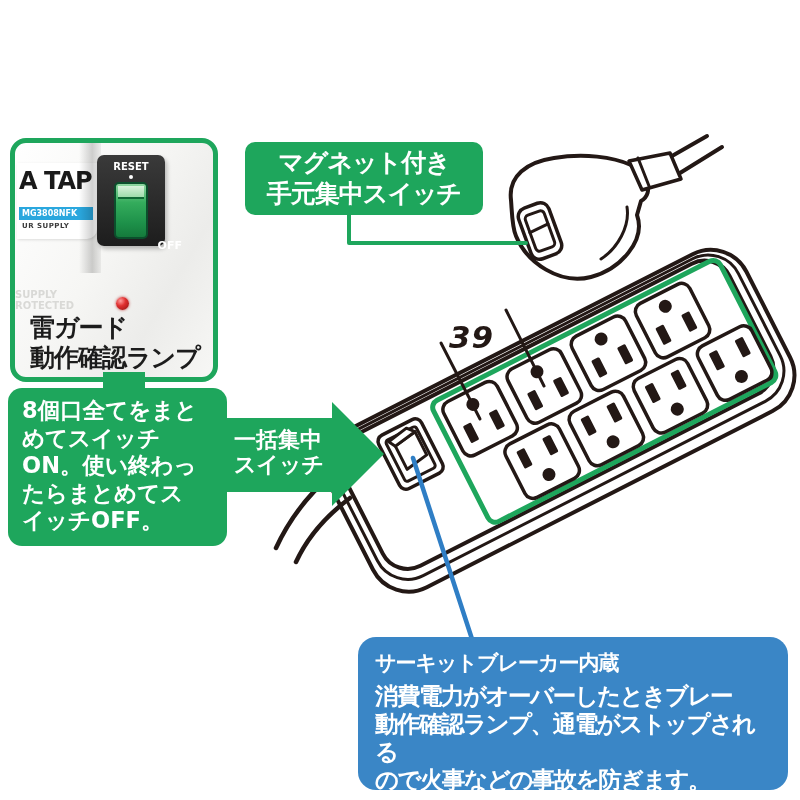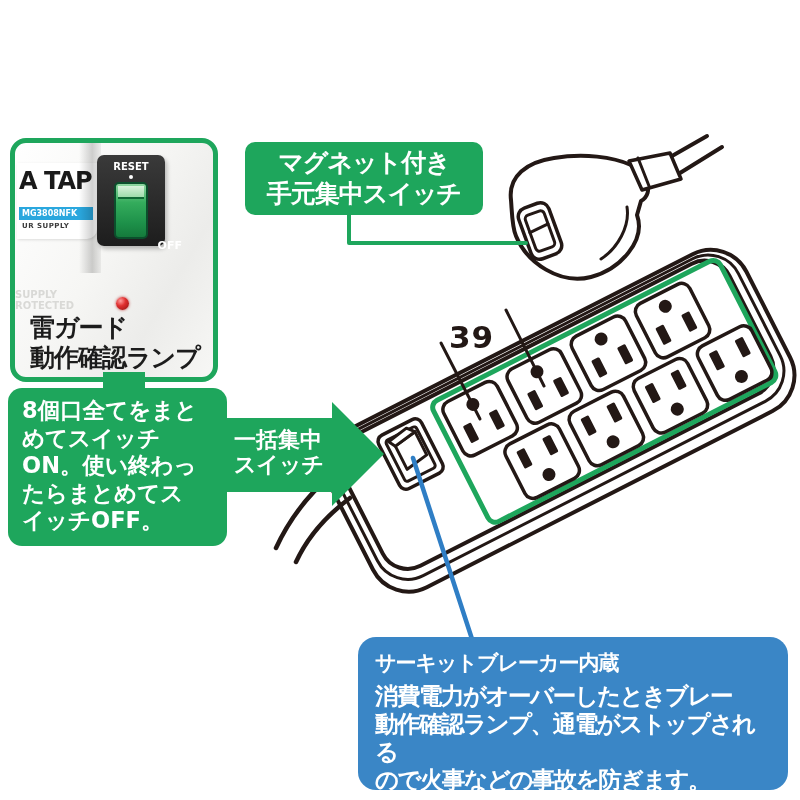--- a/index.html
+++ b/index.html
@@ -46,21 +46,21 @@
   
   .magnet-label{left:245px;top:142px;width:238px;height:73px;background:#1ea65c;border-radius:10px;
                 color:#ffffff;font-size:25px;font-weight:bold;line-height:31px;text-align:center;
                 box-sizing:border-box;padding-top:5px;white-space:pre-line;letter-spacing:-1px;}
 
   
   .arrow-label{left:234px;top:427px;width:110px;color:#ffffff;font-size:22px;font-weight:bold;
                line-height:25px;white-space:pre-line;letter-spacing:0px;}
 
   
-  .dim-label{left:449px;top:319px;font-size:31px;font-weight:bold;color:#231815;letter-spacing:1px;}
+  .dim-label{left:449px;top:319px;font-size:31px;font-weight:bold;color:#231815;letter-spacing:1px;font-style:italic;}
 
   
   .breaker-callout{left:358px;top:637px;width:430px;height:153px;background:#3a86c6;border-radius:18px;
                    box-sizing:border-box;padding:11px 17px;color:#ffffff;}
   .breaker-title{font-size:21px;font-weight:bold;letter-spacing:-1px;line-height:30px;}
   .breaker-body{margin-top:4px;font-size:23.5px;font-weight:bold;line-height:28px;letter-spacing:-1.5px;
                 white-space:pre-line;}
 </style>
 </head>
 <body>

